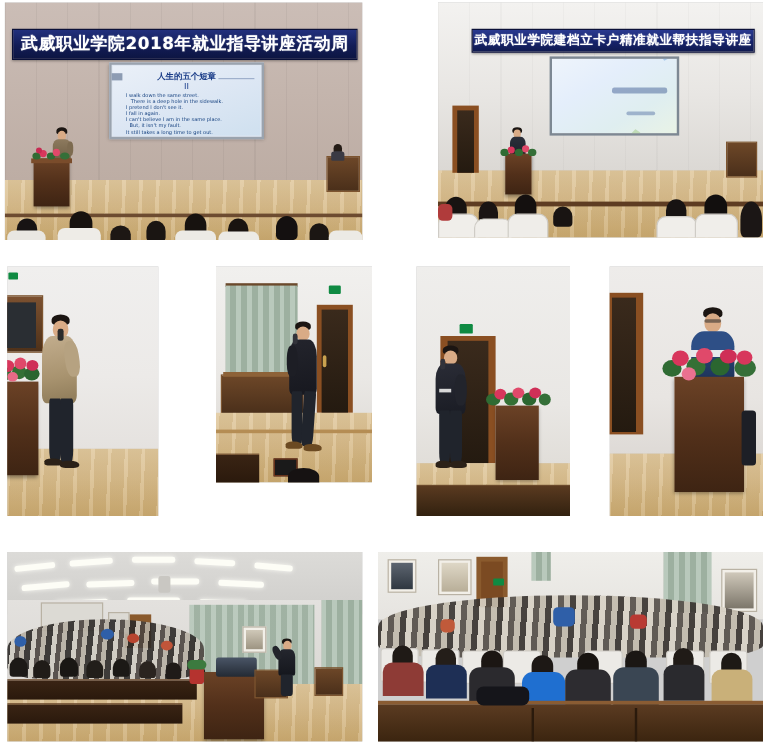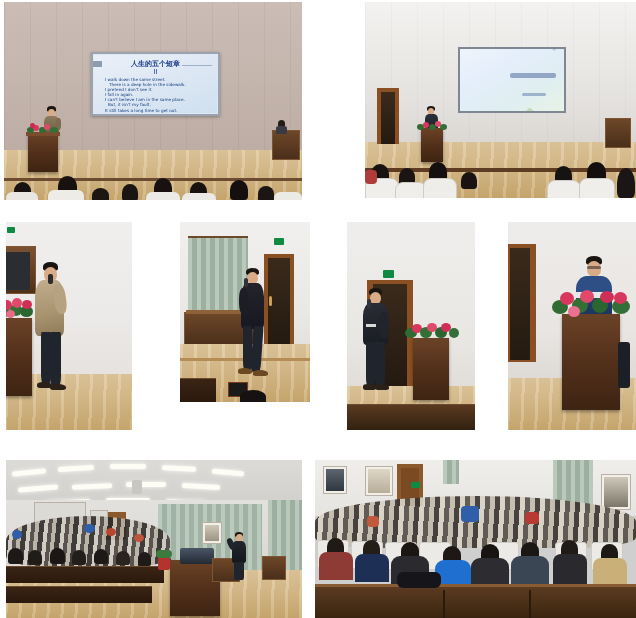--- a/index.html
+++ b/index.html
@@ -84,20 +84,23 @@
 <body>
 
 <div class="gallery">
 
   <div class="photo" style="left:4px;top:2px;width:298px;height:198px;">
     <div class="scene">
       <div class="wall wall-warm" style="height:148px;">
         <div class="wall-stripes"></div>
       </div>
 
+      <div class="banner" style="left:6px;top:22px;width:286px;height:24px;">
+        <span style="font-size:14px;">武威职业学院2018年就业指导讲座活动周</span>
+      </div>
 
       <div class="screen" style="left:87px;top:50px;width:125px;height:60px;">
         <div class="screen-inner">
           <div class="slide-title" style="top:4px;font-size:7px;">人生的五个短章</div>
           <div class="slide-rule" style="left:88px;top:10px;width:30px;"></div>
           <div class="slide-chapter" style="top:13px;font-size:7px;">II</div>
           <div class="poem" style="left:11px;top:22px;right:6px;font-size:4.2px;line-height:5.1px;">
             <div>I walk down the same street.</div>
             <div style="padding-left:4px;">There is a deep hole in the sidewalk.</div>
             <div>I pretend I don't see it.</div>
@@ -156,20 +159,23 @@
       </div>
     </div>
   </div>
 
   <div class="photo" style="left:365px;top:2px;width:271px;height:196px;">
     <div class="scene">
       <div class="wall" style="height:140px;background:linear-gradient(180deg,#f3f2f0 0%,#e8e6e3 55%,#dbd8d4 100%);">
         <div class="wall-stripes" style="opacity:.6;"></div>
       </div>
 
+      <div class="banner" style="left:28px;top:22px;width:234px;height:18px;background:linear-gradient(180deg,#2a3a90 0%,#16236b 55%,#101a4f 100%);">
+        <span style="font-size:10.5px;">武威职业学院建档立卡户精准就业帮扶指导讲座</span>
+      </div>
 
       <div class="screen-b" style="left:93px;top:45px;width:104px;height:62px;">
         <div class="swoosh" style="left:-24px;top:-34px;width:120px;height:80px;border:6px solid rgba(90,150,215,.45);border-radius:50%;border-color:rgba(90,150,215,.45) transparent transparent transparent;transform:rotate(18deg);"></div>
         <div class="swoosh" style="left:-36px;top:4px;width:110px;height:70px;border:5px solid rgba(150,195,120,.45);border-radius:50%;border-color:transparent transparent rgba(150,195,120,.45) transparent;transform:rotate(-10deg);"></div>
         <div style="position:absolute;right:8px;top:24px;width:46px;height:5px;background:rgba(50,80,140,.45);border-radius:2px;"></div>
         <div style="position:absolute;right:18px;top:44px;width:24px;height:3px;background:rgba(60,90,150,.4);border-radius:2px;"></div>
       </div>
 
       <div class="floor" style="top:140px;height:56px;">
         <div class="floor-shine"></div>

